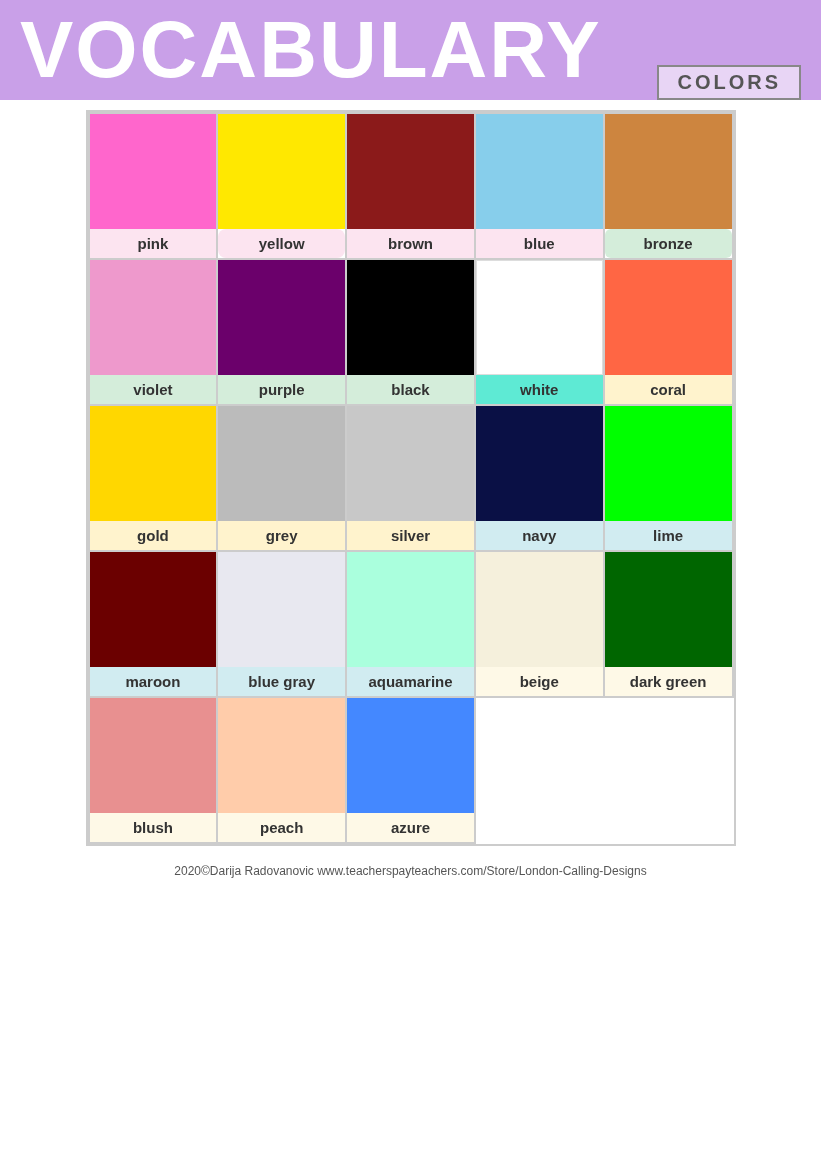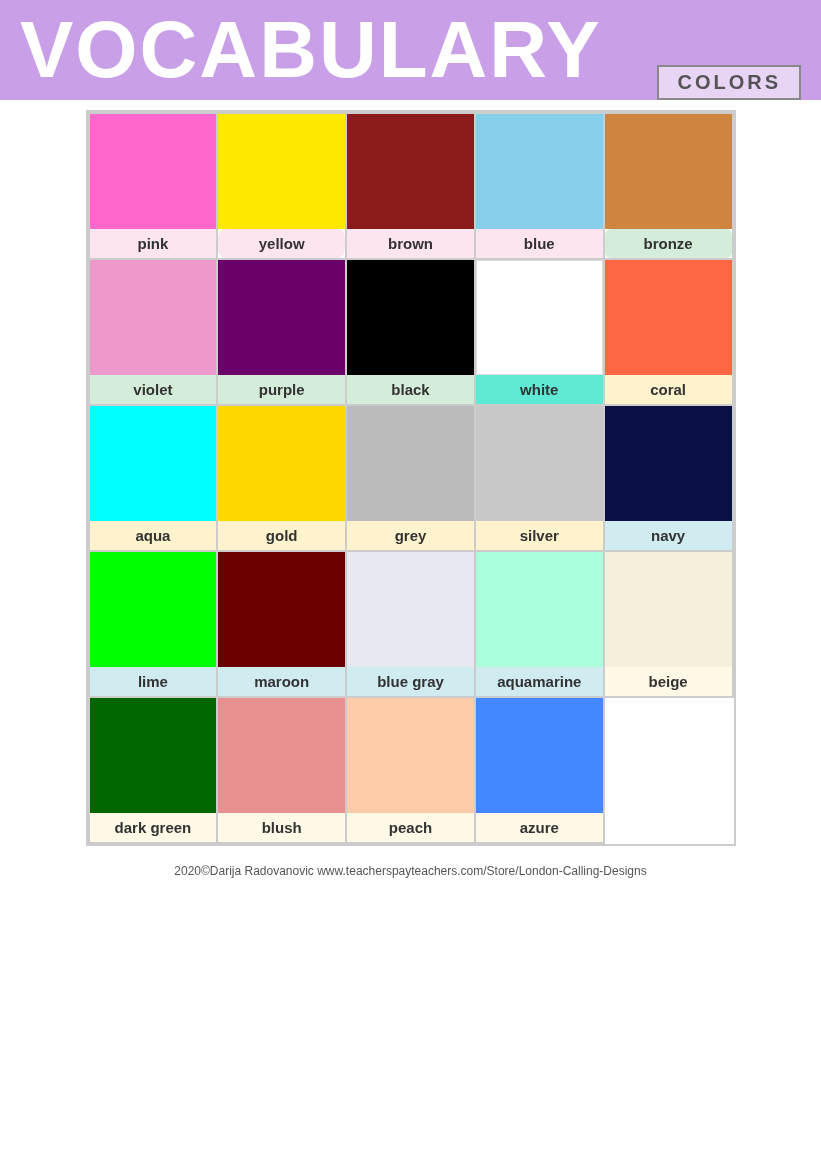--- a/index.html
+++ b/index.html
@@ -130,24 +130,20 @@
       </div>
       <div class="cell">
         <div class="color-swatch" style="background-color: rgb(255, 255, 255); border: 1px solid rgb(221, 221, 221);"></div>
         <div class="color-label" style="background-color: #5eead4;">white</div>
       </div>
       <div class="cell">
         <div class="color-swatch" style="background-color: rgb(255, 102, 68);"></div>
         <div class="color-label" style="background-color: rgb(255, 243, 205);">coral</div>
       </div>
       <div class="cell">
-        <div class="color-swatch" style="background-color: rgb(0, 255, 255);"></div>
-        <div class="color-label" style="background-color: rgb(255, 243, 205);">aqua</div>
-      </div>
-      <div class="cell">
         <div class="color-swatch" style="background-color: rgb(255, 215, 0);"></div>
         <div class="color-label" style="background-color: rgb(255, 243, 205);">gold</div>
       </div>
       <div class="cell">
         <div class="color-swatch" style="background-color: rgb(187, 187, 187);"></div>
         <div class="color-label" style="background-color: rgb(255, 243, 205);">grey</div>
       </div>
       <div class="cell">
         <div class="color-swatch" style="background-color: rgb(200, 200, 200);"></div>
         <div class="color-label" style="background-color: rgb(255, 243, 205);">silver</div>

